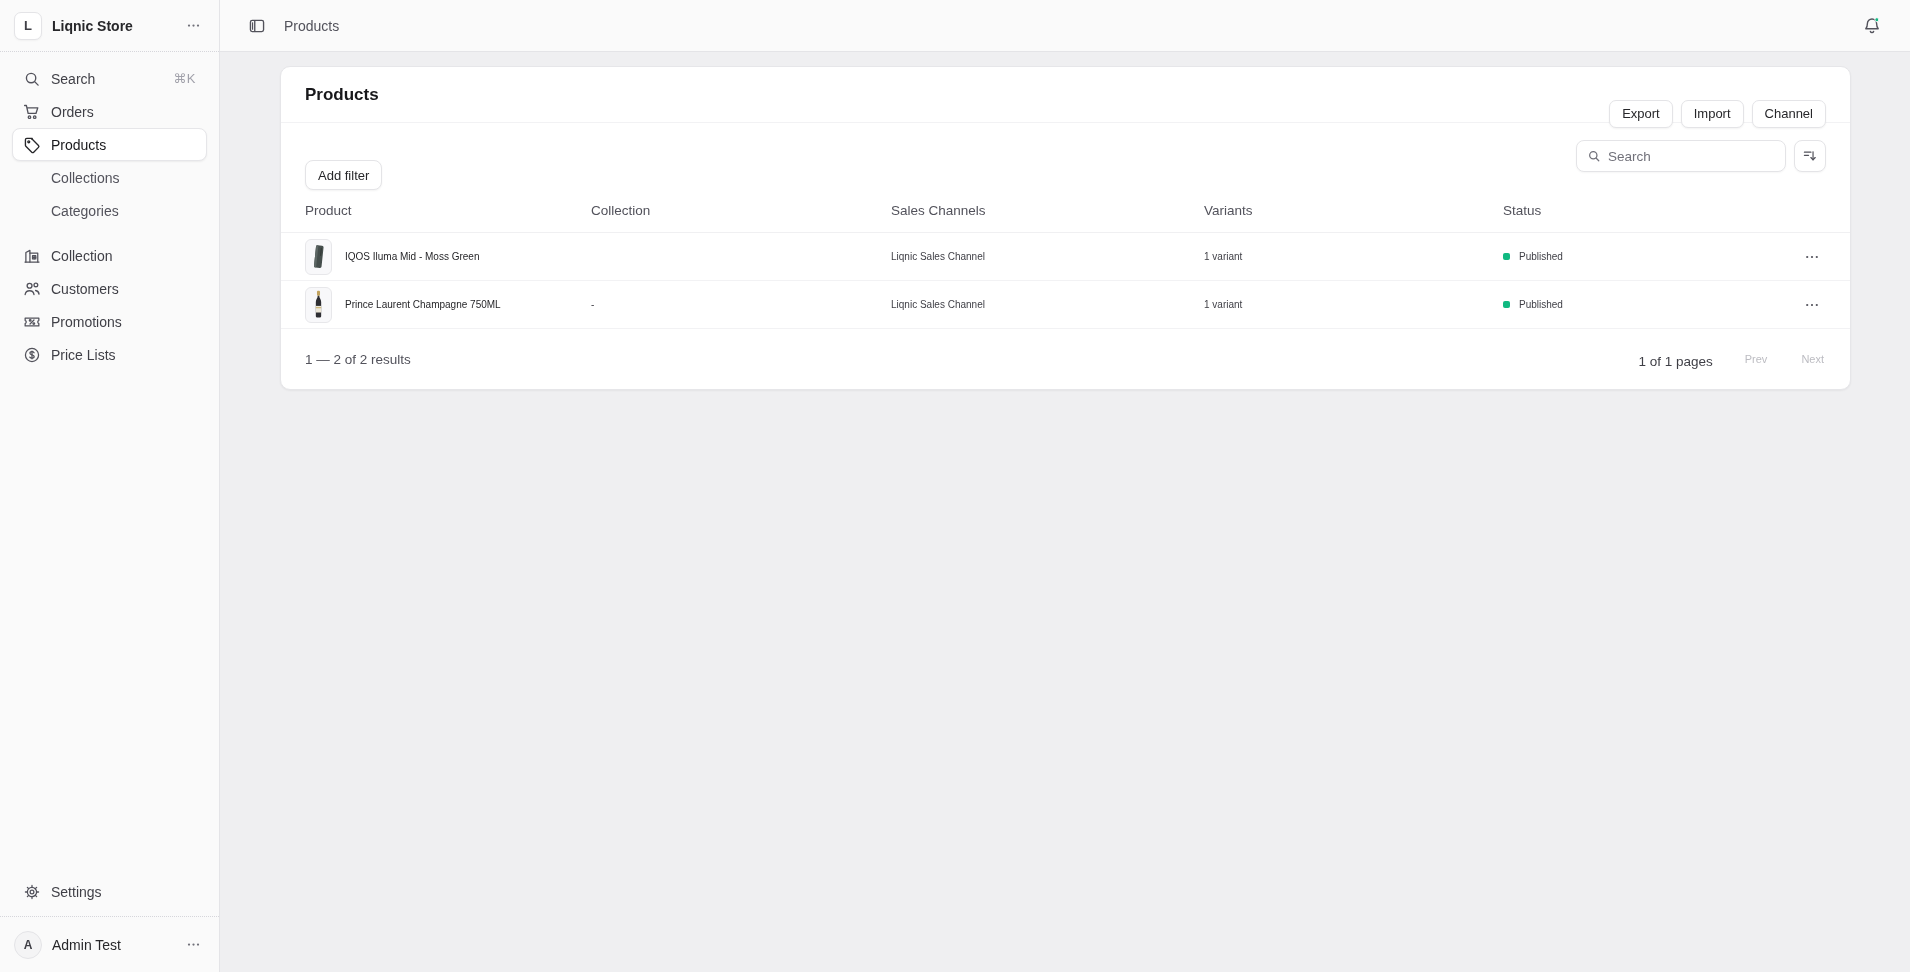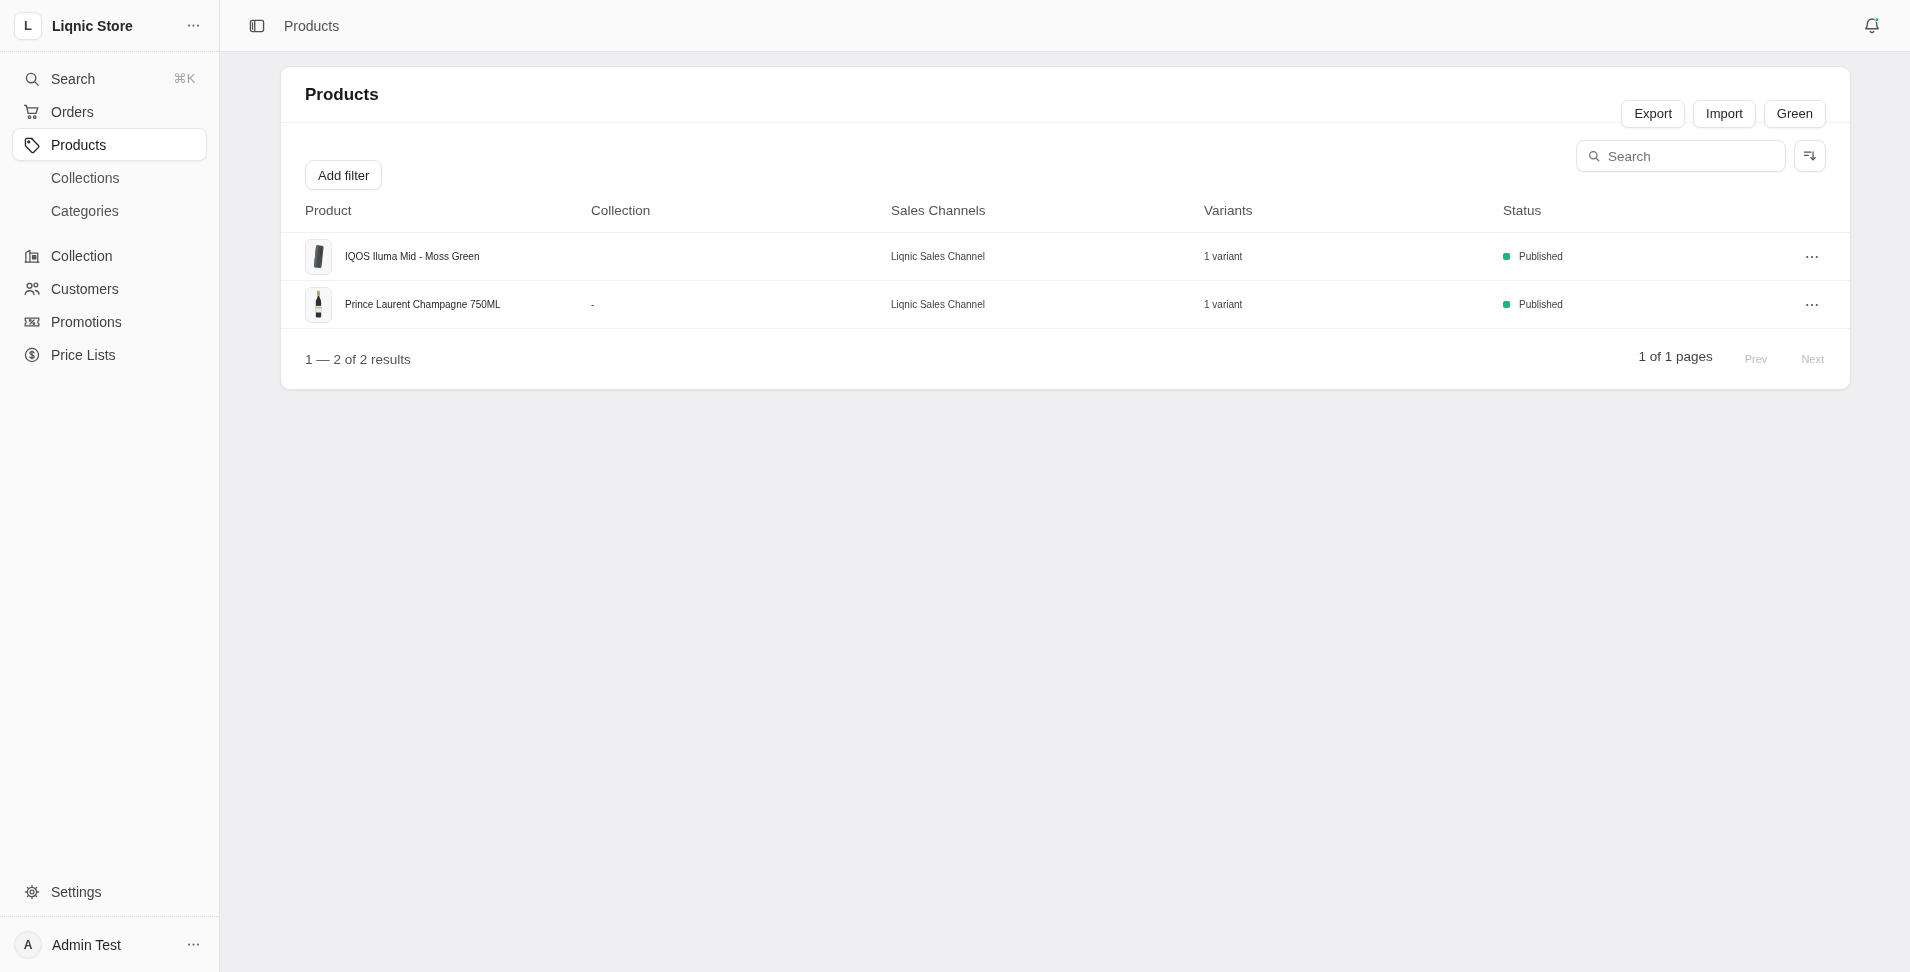--- a/index.html
+++ b/index.html
@@ -126,21 +126,21 @@
     width:28px; height:28px; border:none; background:transparent; border-radius:6px;
     display:flex; align-items:center; justify-content:center; cursor:pointer; justify-self:end;
   }
 
   
   .card-footer {
     height:60px; display:flex; align-items:center; justify-content:space-between;
     padding:0 24px;
   }
   .results-text { font-size:13.5px; color:#52525b; }
-  .pager { display:flex; align-items:flex-start; gap:30px; }
+  .pager { display:flex; align-items:flex-end; gap:30px; }
   .pages-text { font-size:13.5px; color:#3f3f46; }
   .page-btn {
     border:none; background:transparent; font-size:11px; color:#bcbcc2;
     font-family:inherit; cursor:default; padding:4px 2px;
   }
   svg { display:block; }
 </style>
 </head>
 <body>
 
@@ -300,21 +300,21 @@
     </header>
 
     <div class="content">
       <div class="card">
 
         <div class="card-header">
           <h1 class="page-title">Products</h1>
           <div class="header-actions">
             <button class="btn">Export</button>
             <button class="btn">Import</button>
-            <button class="btn">Green</button>
+            <button class="btn">Channel</button>
           </div>
         </div>
 
         <div class="filter-row">
           <button class="btn btn-filter">Add filter</button>
           <div class="filter-right">
             <div class="search-box">
               <span>
                 <svg width="14" height="14" viewBox="0 0 20 20" fill="none" stroke="#71717a" stroke-width="1.8" stroke-linecap="round">
                     <circle cx="9" cy="9" r="5.2"></circle>

